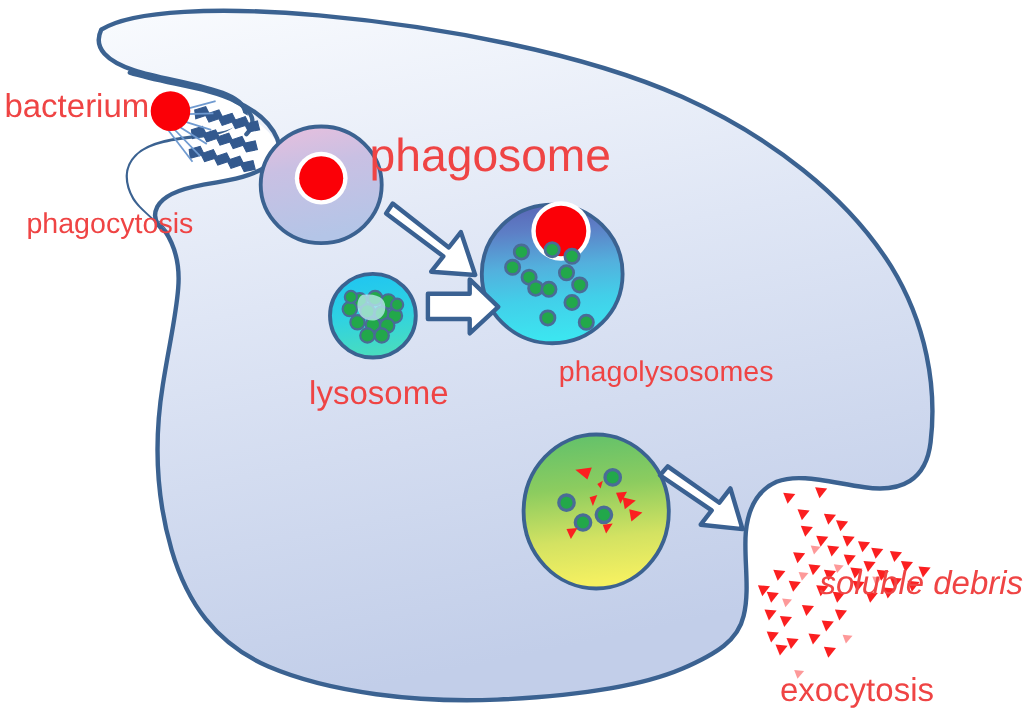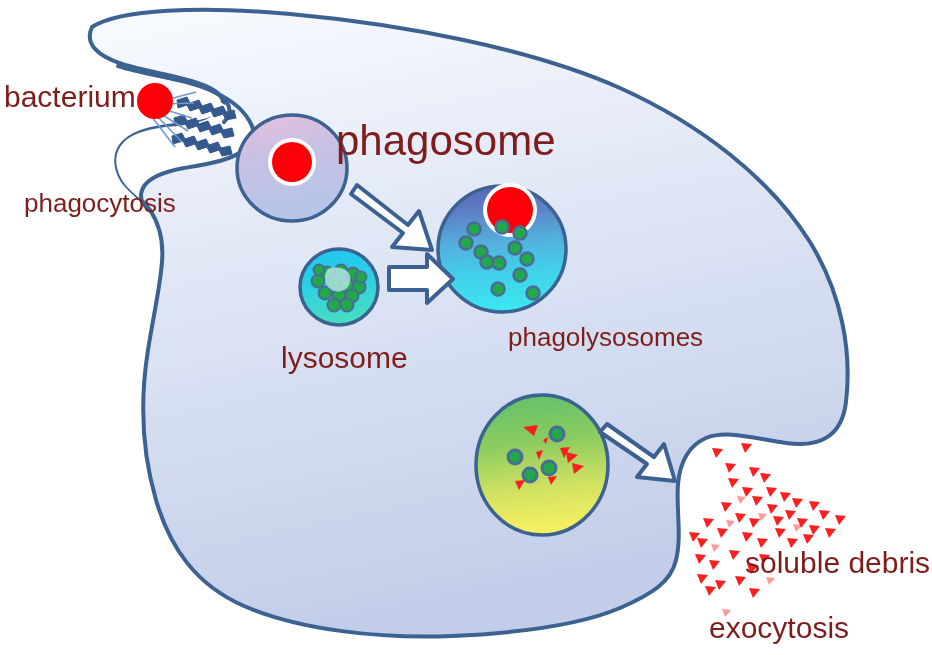--- a/index.html
+++ b/index.html
@@ -19,33 +19,33 @@
   }
   #scene {
     position: absolute;
     left: 0;
     top: 0;
     width: 932px;
     height: 655px;
   }
   .lbl {
     position: absolute;
-    color: #7f1d1d;
+    color: #ef4444;
     white-space: nowrap;
     font-family: "Liberation Sans", sans-serif;
     font-weight: 400;
     line-height: 1;
   }
   .lbl-bacterium   { left: 4px;   top: 82px;  font-size: 30px; }
   .lbl-receptors   { left: 222px; top: 74px;  font-size: 30px; }
   .lbl-phagocytosis{ left: 24px;  top: 190px; font-size: 26px; }
   .lbl-phagosome   { left: 336px; top: 120px; font-size: 42px; }
   .lbl-lysosome    { left: 281px; top: 343px; font-size: 30px; text-align: center; }
   .lbl-phagolyso   { left: 508px; top: 324px; font-size: 26px; }
-  .lbl-debris      { left: 745px; top: 548px; font-size: 30px; }
+  .lbl-debris      { left: 745px; top: 516px; font-size: 30px; font-style: italic; }
   .lbl-exocytosis  { left: 709px; top: 613px; font-size: 30px; }
 </style>
 </head>
 <body>
 
 <div id="stage">
 
   <svg id="scene" viewBox="0 0 932 655" xmlns="http://www.w3.org/2000/svg">
 
     <defs>

